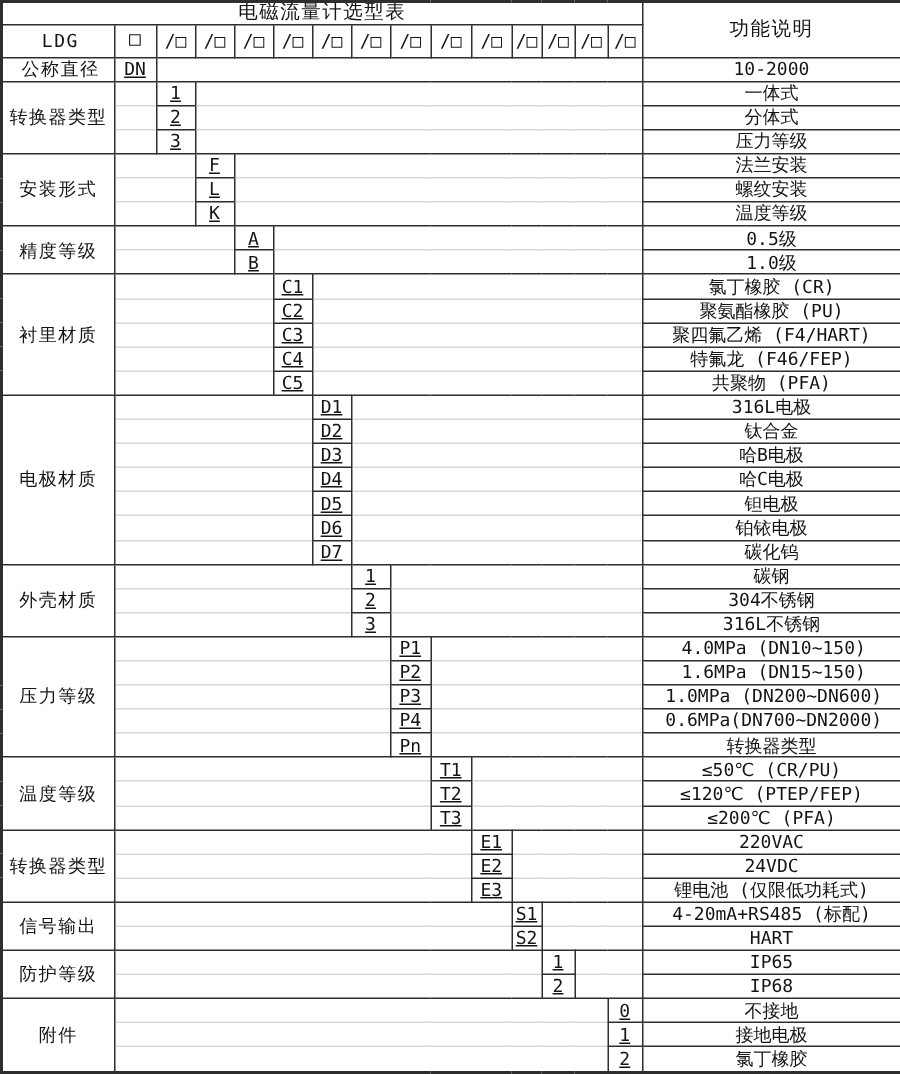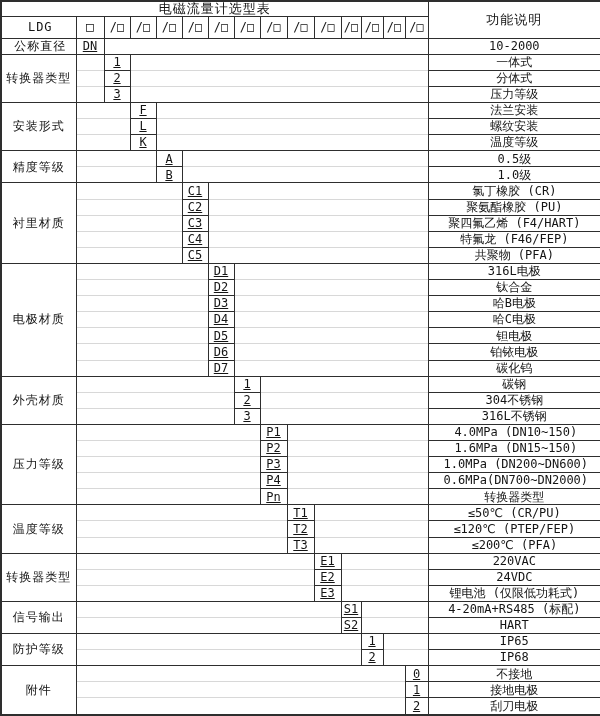--- a/index.html
+++ b/index.html
@@ -319,17 +319,17 @@
           <td class="b desc">不接地</td>
         </tr>
         <tr>
           <td class="fill cont" colspan="13"></td>
           <td class="b code">1</td>
           <td class="b desc">接地电极</td>
         </tr>
         <tr>
           <td class="fill cont" colspan="13"></td>
           <td class="b code">2</td>
-          <td class="b desc">刮刀电极</td>
+          <td class="b desc">氯丁橡胶</td>
         </tr>
       </tbody>
   </table>
 </div>
 
 </body></html>

